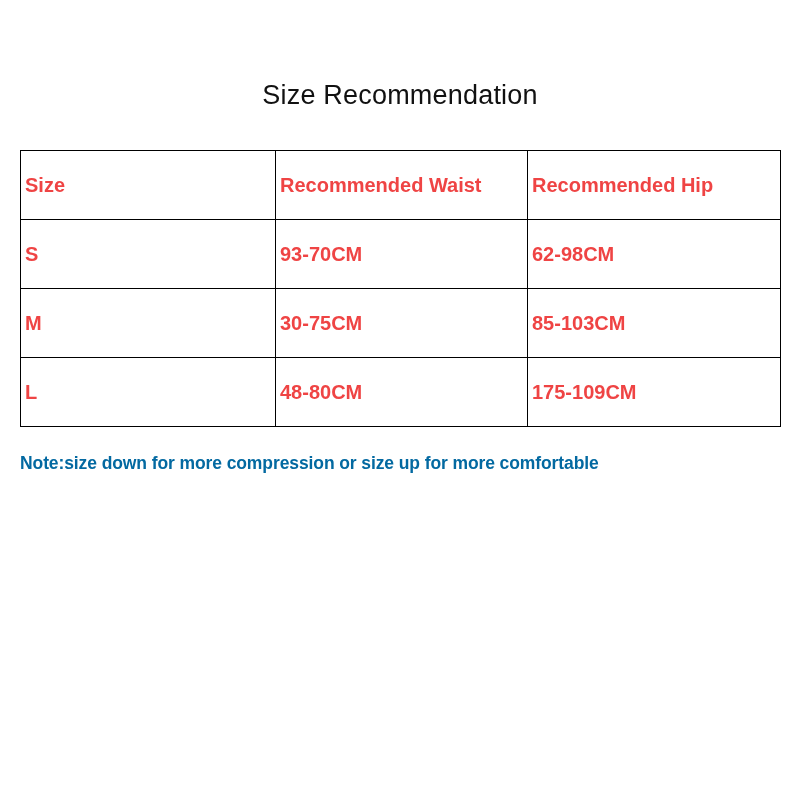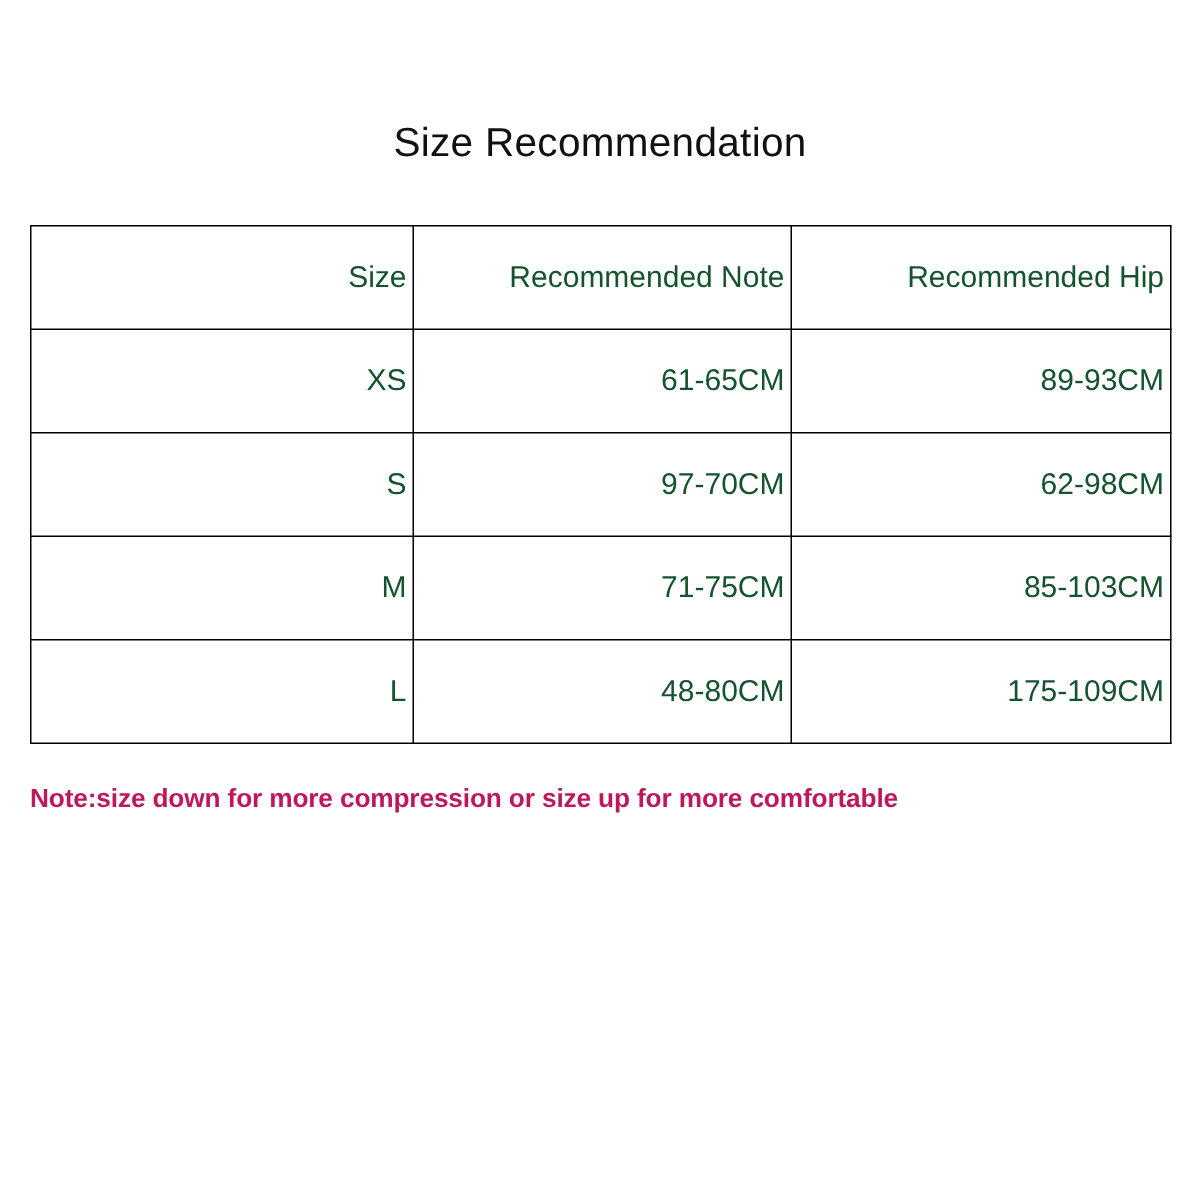--- a/index.html
+++ b/index.html
@@ -33,78 +33,73 @@
     margin: 39px 20px 0 20px;
   }
   table.size-table {
     border-collapse: collapse;
     width: 760px;
     table-layout: fixed;
   }
   table.size-table td,
   table.size-table th {
     border: 1.6px solid #000000;
-    text-align: right;
-    font-weight: 400;
+    text-align: left;
+    font-weight: 700;
     font-size: 20px;
-    color: #14532d;
+    color: #ef4444;
     height: 68px;
     padding: 0 4px;
     vertical-align: middle;
   }
   table.size-table th {
     font-size: 20px;
   }
   table.size-table col.c1 { width: 255px; }
   table.size-table col.c2 { width: 252px; }
   table.size-table col.c3 { width: 253px; }
 
   .note {
     margin: 26px 0 0 20px;
     font-size: 17.5px;
     font-weight: bold;
-    color: #be185d;
+    color: #0369a1;
     letter-spacing: -0.1px;
   }
 </style>
 </head>
 <body>
 
 <div class="page">
 
   <h1 class="title">Size Recommendation</h1>
 
   <div class="table-wrap">
     <table class="size-table">
       <colgroup>
         <col class="c1">
         <col class="c2">
         <col class="c3">
       </colgroup>
       <thead>
         <tr>
           <th>Size</th>
-          <th>Recommended Note</th>
+          <th>Recommended Waist</th>
           <th>Recommended Hip</th>
         </tr>
       </thead>
       <tbody>
         <tr>
-          <td>XS</td>
-          <td>61-65CM</td>
-          <td>89-93CM</td>
-        </tr>
-        <tr>
           <td>S</td>
-          <td>97-70CM</td>
+          <td>93-70CM</td>
           <td>62-98CM</td>
         </tr>
         <tr>
           <td>M</td>
-          <td>71-75CM</td>
+          <td>30-75CM</td>
           <td>85-103CM</td>
         </tr>
         <tr>
           <td>L</td>
           <td>48-80CM</td>
           <td>175-109CM</td>
         </tr>
       </tbody>
     </table>
   </div>

